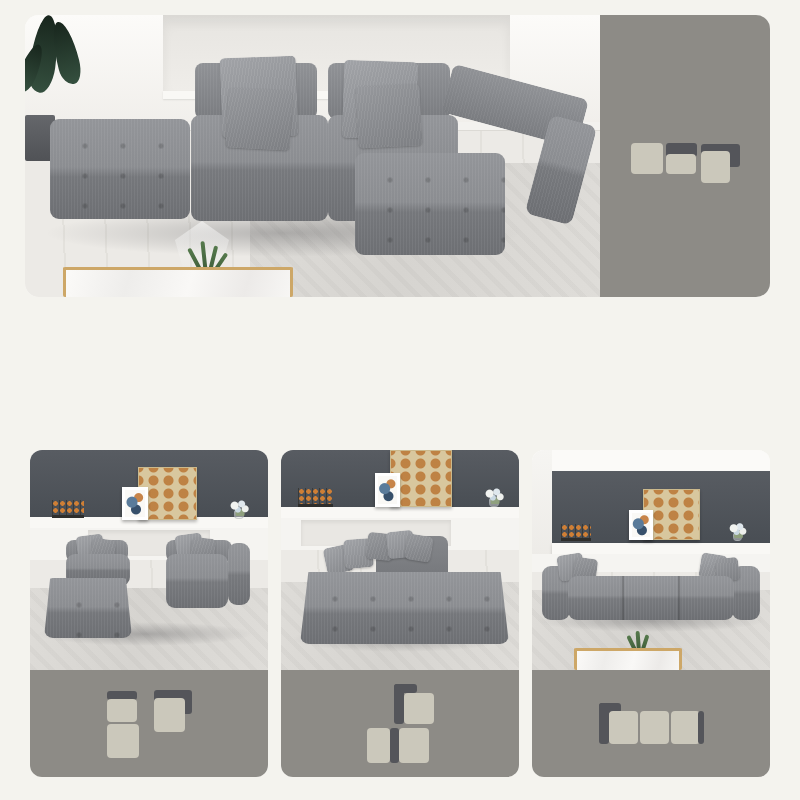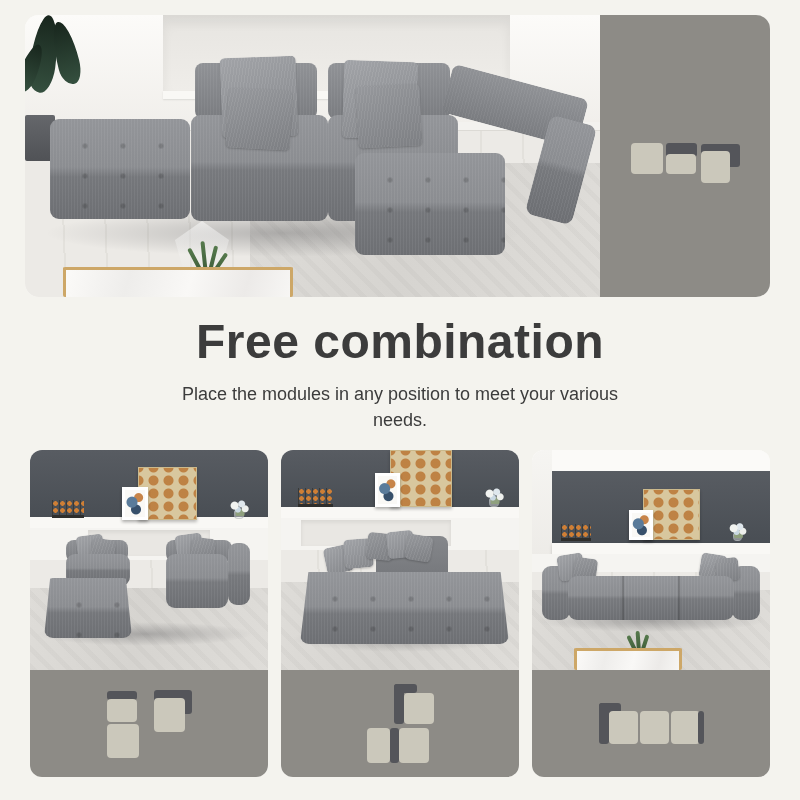--- a/index.html
+++ b/index.html
@@ -127,24 +127,20 @@
       <div style="margin-top: 14px; position: relative; width: 109px; height: 40px;">
           <div class="dpart back" style="left: 35px; top: 0px; width: 31px; height: 14px;"></div>
           <div class="dpart back" style="left: 70px; top: 1px; width: 39px; height: 23px;"></div>
           <div class="dpart seat" style="left: 0px; top: 0px; width: 32px; height: 31px;"></div>
           <div class="dpart seat" style="left: 35px; top: 11px; width: 30px; height: 20px;"></div>
           <div class="dpart seat" style="left: 70px; top: 8px; width: 29px; height: 32px;"></div>
         </div>
     </aside>
   </section>
 
-  <section class="headline">
-    <h1>Free combination</h1>
-    <p>Place the modules in any position to meet your various needs.</p>
-  </section>
 
   <section class="variants">
 
     <article class="variant-card">
       <div class="variant-photo">
         <div class="wall-dark" style="left:0;top:0;width:238px;height:67px"></div>
         <div class="ledge" style="left:0;top:67px;width:238px;height:11px"></div>
         <div class="lower-wall" style="left:0;top:78px;width:238px;height:32px"></div>
         <div class="recess" style="left:58px;top:80px;width:122px;height:26px"></div>
         <div class="floor" style="left:0;top:110px;width:238px;height:110px"></div>

